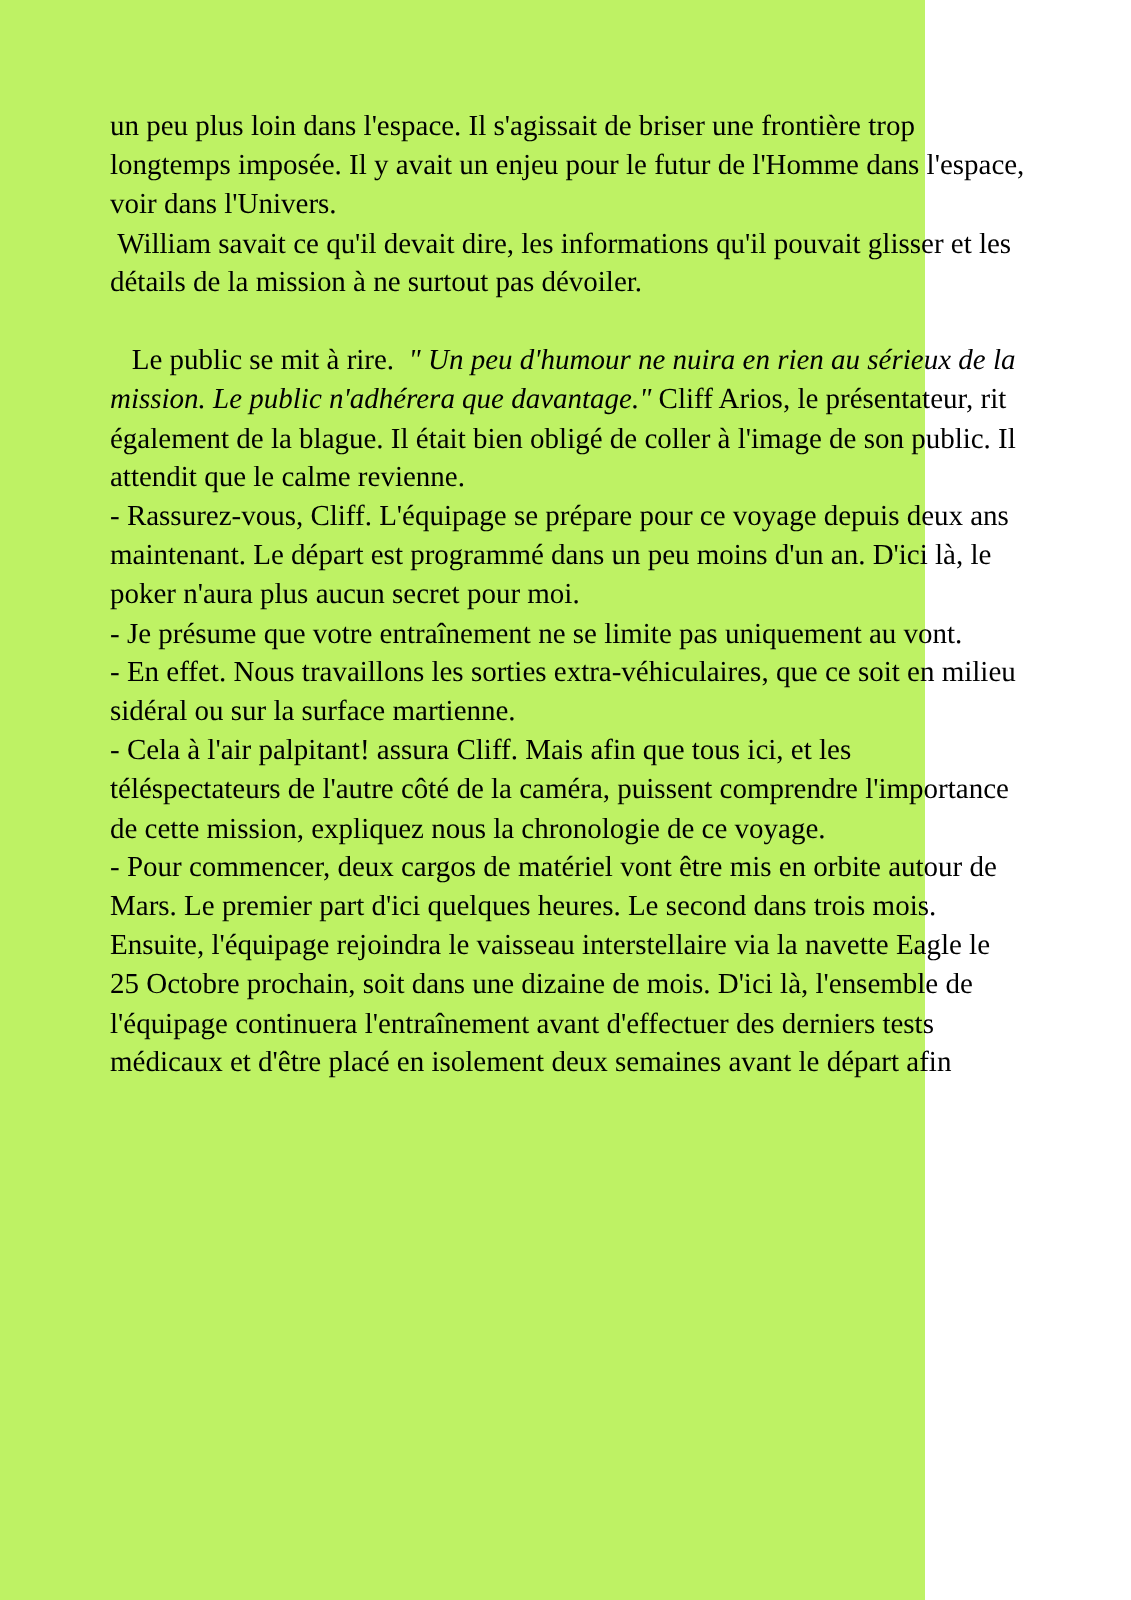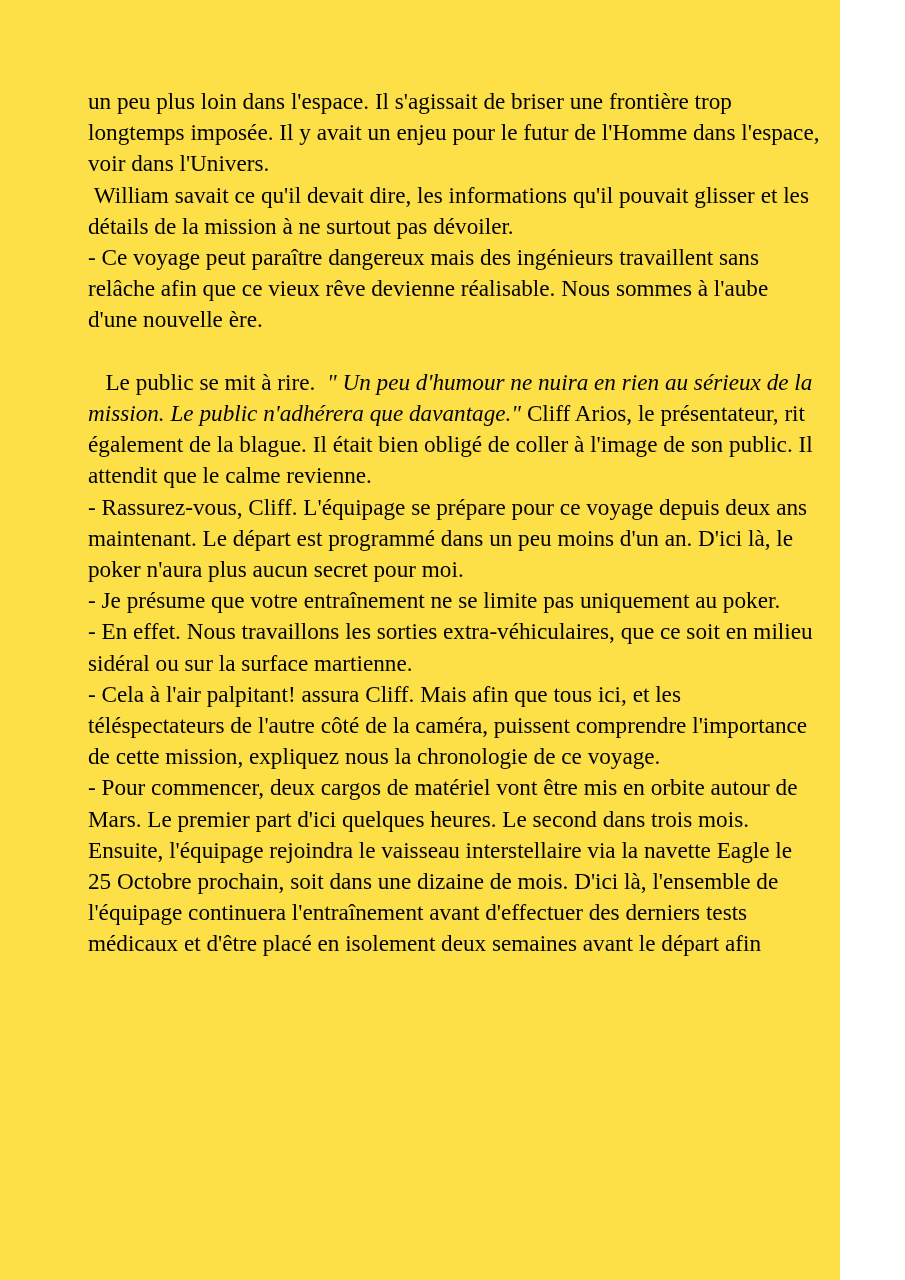--- a/index.html
+++ b/index.html
@@ -9,23 +9,23 @@
   }
   body {
     width: 905px;
     height: 1280px;
     overflow: hidden;
     font-family: "Liberation Serif", "DejaVu Serif", serif;
     color: #000000;
   }
   .page {
     position: relative;
-    width: 840px;
+    width: 740px;
     height: 1280px;
-    background: #fde047;
+    background: #bef264;
     box-sizing: border-box;
   }
   .text-column {
     position: absolute;
     left: 88px;
     top: 86px;
     width: 732px;
   }
   .para {
     margin: 0;
@@ -47,28 +47,27 @@
 </head>
 <body>
 
 <div class="page">
   <div class="text-column">
 
     <p class="para">un peu plus loin dans l'espace. Il s'agissait de briser une frontière trop longtemps imposée. Il y avait un enjeu pour le futur de l'Homme dans l'espace, voir dans l'Univers.</p>
 
     <p class="para"> William savait ce qu'il devait dire, les informations qu'il pouvait glisser et les détails de la mission à ne surtout pas dévoiler.</p>
 
-    <p class="para">- Ce voyage peut paraître dangereux mais des ingénieurs travaillent sans relâche afin que ce vieux rêve devienne réalisable. Nous sommes à l'aube d'une nouvelle ère.</p>
 
 
     <p class="para gap-before"><span>   Le public se mit à rire.  </span><span class="italic-quote">" Un peu d'humour ne nuira en rien au sérieux de la mission. Le public n'adhérera que davantage."</span><span> Cliff Arios, le présentateur, rit également de la blague. Il était bien obligé de coller à l'image de son public. Il attendit que le calme revienne.</span></p>
 
     <p class="para">- Rassurez-vous, Cliff. L'équipage se prépare pour ce voyage depuis deux ans maintenant. Le départ est programmé dans un peu moins d'un an. D'ici là, le poker n'aura plus aucun secret pour moi.</p>
 
-    <p class="para">- Je présume que votre entraînement ne se limite pas uniquement au poker.</p>
+    <p class="para">- Je présume que votre entraînement ne se limite pas uniquement au vont.</p>
 
     <p class="para">- En effet. Nous travaillons les sorties extra-véhiculaires, que ce soit en milieu sidéral ou sur la surface martienne.</p>
 
     <p class="para">- Cela à l'air palpitant! assura Cliff. Mais afin que tous ici, et les téléspectateurs de l'autre côté de la caméra, puissent comprendre l'importance de cette mission, expliquez nous la chronologie de ce voyage.</p>
 
     <p class="para">- Pour commencer, deux cargos de matériel vont être mis en orbite autour de Mars. Le premier part d'ici quelques heures. Le second dans trois mois. Ensuite, l'équipage rejoindra le vaisseau interstellaire via la navette Eagle le 25 Octobre prochain, soit dans une dizaine de mois. D'ici là, l'ensemble de l'équipage continuera l'entraînement avant d'effectuer des derniers tests médicaux et d'être placé en isolement deux semaines avant le départ afin</p>
 
   </div>
 </div>
 

